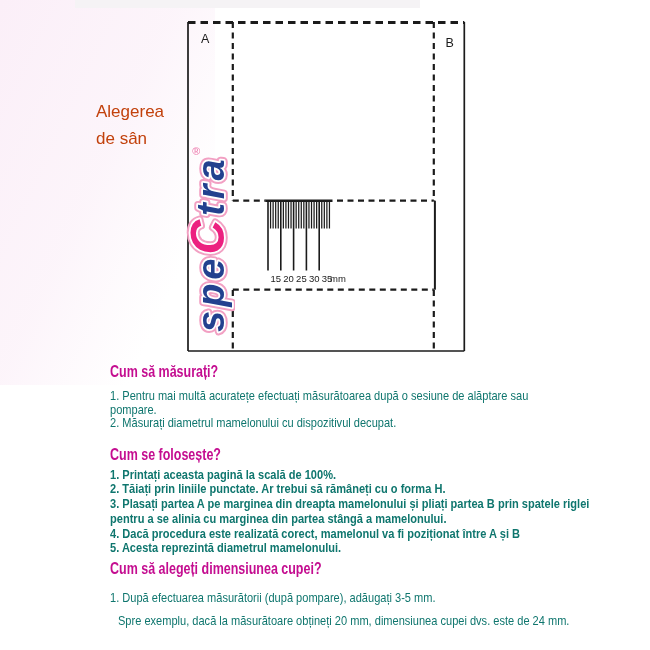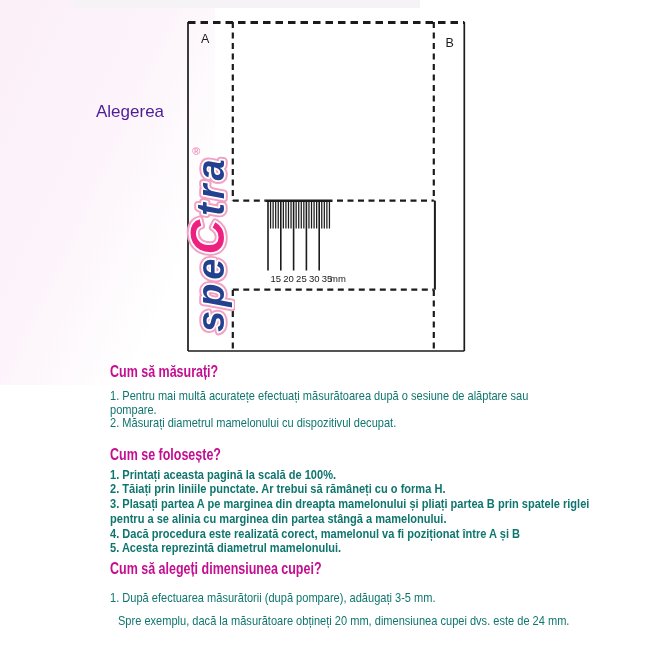--- a/index.html
+++ b/index.html
@@ -7,21 +7,21 @@
     position:relative;width:650px;height:650px;background:#ffffff;overflow:hidden;
     font-family:"Liberation Sans","DejaVu Sans",sans-serif;
   }
   .tint{
     position:absolute;left:0;top:0;width:215px;height:385px;
     background:linear-gradient(115deg,#fbeff8 0%,rgba(251,239,248,.65) 45%,rgba(255,255,255,0) 78%);
     pointer-events:none;
   }
   .topband{position:absolute;left:75px;top:0;width:345px;height:8px;background:#f5f3f5;}
   
-  .side-title{position:absolute;left:96px;top:99px;color:#4c1d95;font-size:17px;line-height:26.5px;}
+  .side-title{position:absolute;left:96px;top:99px;color:#c2410c;font-size:17px;line-height:26.5px;}
   .side-title div{white-space:nowrap;}
   
   #diagram{position:absolute;left:180px;top:14px;}
   
   #logo{position:absolute;left:183px;top:140px;}
   .logo-t{font-family:"Liberation Sans","DejaVu Sans",sans-serif;font-weight:bold;font-style:italic;}
   
   .copy{position:absolute;left:110px;top:364px;width:545px;}
   .sec-h{
     color:#c40d90;font-size:16px;line-height:16px;font-weight:bold;margin:0;
@@ -42,20 +42,21 @@
 </head>
 <body>
 
 <div id="stage">
 
   <div class="tint"></div>
   <div class="topband"></div>
 
   <div class="side-title">
     <div>Alegerea</div>
+    <div>de sân</div>
   </div>
 
   <svg id="diagram" width="292" height="344" viewBox="180 14 292 344">
     <g fill="none" stroke="#1b1b1b">
 
       <path d="M188 22.5 H464.3" stroke-width="2.8" stroke-dasharray="7.5 5"></path>
       <path d="M188 22 V351" stroke-width="1.7"></path>
       <path d="M464.3 22 V351" stroke-width="1.7"></path>
       <path d="M188 351 H464.3" stroke-width="1.7"></path>
 

